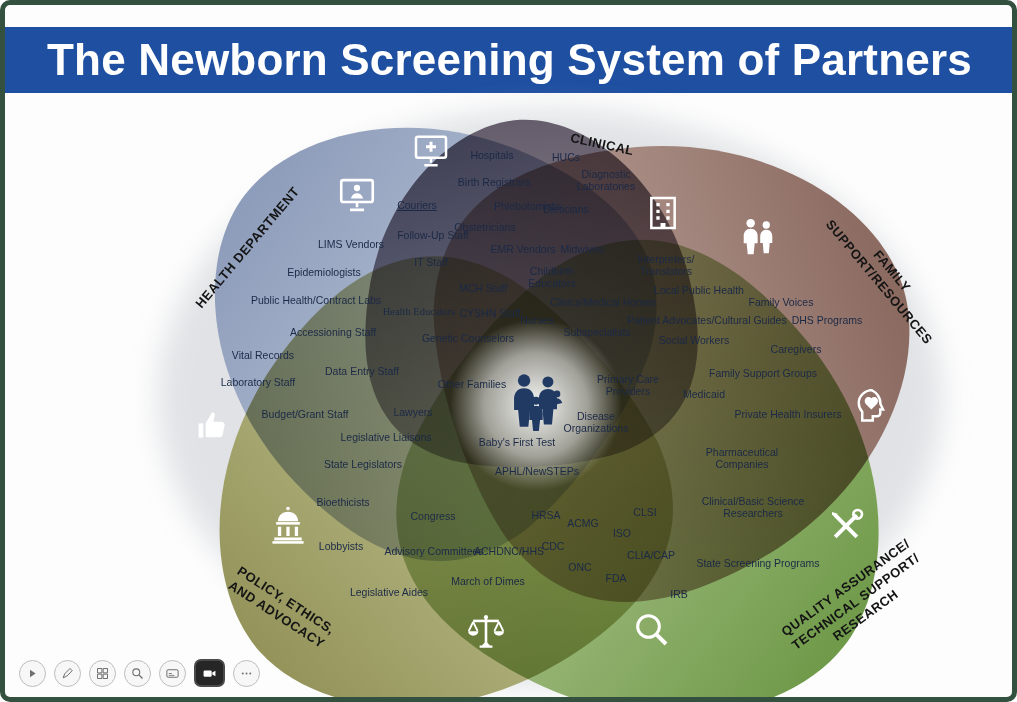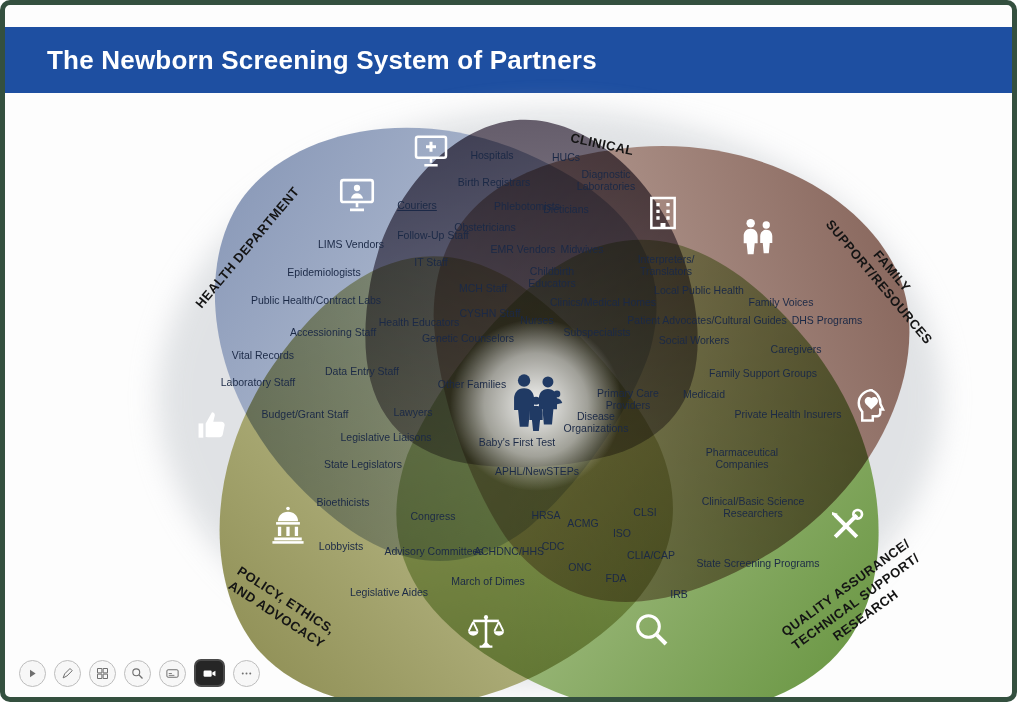--- a/index.html
+++ b/index.html
@@ -6,21 +6,21 @@
   .frame{
     position:relative;width:1017px;height:702px;box-sizing:border-box;
     background:#fdfdfd;border:5px solid #34503f;border-radius:10px;overflow:hidden;
     font-family:"Liberation Sans",sans-serif;
   }
   .titlebar{
     position:absolute;left:0;right:0;top:22px;height:66px;
     background:#1e4fa1;display:flex;align-items:center;padding-left:42px;
   }
   .titlebar h1{
-    margin:0;color:#ffffff;font-size:26px;font-weight:bold;letter-spacing:.2px;
+    margin:0;color:#ffffff;font-size:44px;font-weight:bold;letter-spacing:.2px;
     font-family:"Liberation Sans",sans-serif;
   }
   .diagram{position:absolute;inset:0;}
   .layer{position:absolute;left:0;top:0;width:1017px;height:702px;pointer-events:none;}
   .petals-svg{isolation:isolate;}
   .petal{mix-blend-mode:multiply;}
   .lbl{
     position:absolute;transform:translate(-50%,-50%);
     font-size:10.5px;line-height:1.15;color:#1b2946;
     white-space:pre-line;text-align:center;
@@ -239,21 +239,21 @@
         <div class="lbl" style="left: 311px; top: 295px; color: rgb(27, 41, 70);">Public Health/Contract Labs</div>
         <div class="lbl" style="left: 328px; top: 327px; color: rgb(27, 41, 70);">Accessioning Staff</div>
         <div class="lbl" style="left: 258px; top: 350px; color: rgb(27, 41, 70);">Vital Records</div>
         <div class="lbl" style="left: 253px; top: 377px; color: rgb(27, 41, 70);">Laboratory Staff</div>
         <div class="lbl" style="left: 300px; top: 409px; color: rgb(27, 41, 70);">Budget/Grant Staff</div>
         <div class="lbl" style="left: 357px; top: 366px; color: rgb(27, 41, 70);">Data Entry Staff</div>
         <div class="lbl" style="left: 412px; top: 200px; color: rgb(27, 41, 70); text-decoration: underline;">Couriers</div>
         <div class="lbl" style="left: 428px; top: 230px; color: rgb(27, 41, 70);">Follow-Up Staff</div>
         <div class="lbl" style="left: 426px; top: 257px; color: rgb(27, 41, 70);">IT Staff</div>
         <div class="lbl" style="left: 478px; top: 283px; color: rgb(27, 41, 70);">MCH Staff</div>
-        <div class="lbl" style="left: 414px; top: 317px; color: rgb(27, 41, 70);">Health Educators</div>
+        <div class="lbl" style="left: 414px; top: 307px; color: rgb(27, 41, 70); font-family: Liberation Serif, serif;">Health Educators</div>
         <div class="lbl" style="left: 485px; top: 308px; color: rgb(27, 41, 70);">CYSHN Staff</div>
         <div class="lbl" style="left: 463px; top: 333px; color: rgb(27, 41, 70);">Genetic Counselors</div>
         <div class="lbl" style="left: 487px; top: 150px; color: rgb(27, 41, 70);">Hospitals</div>
         <div class="lbl" style="left: 561px; top: 152px; color: rgb(27, 41, 70);">HUCs</div>
         <div class="lbl" style="left: 489px; top: 177px; color: rgb(27, 41, 70);">Birth Registrars</div>
         <div class="lbl" style="left: 601px; top: 175px; color: rgb(27, 41, 70);">Diagnostic
 Laboratories</div>
         <div class="lbl" style="left: 522px; top: 201px; color: rgb(27, 41, 70);">Phlebotomists</div>
         <div class="lbl" style="left: 561px; top: 204px; color: rgb(27, 41, 70);">Dieticians</div>
         <div class="lbl" style="left: 480px; top: 222px; color: rgb(27, 41, 70);">Obstetricians</div>
@@ -271,21 +271,21 @@
         <div class="lbl" style="left: 822px; top: 315px; color: rgb(27, 41, 70);">DHS Programs</div>
         <div class="lbl" style="left: 702px; top: 315px; color: rgb(27, 41, 70);">Patient Advocates/Cultural Guides</div>
         <div class="lbl" style="left: 689px; top: 335px; color: rgb(27, 41, 70);">Social Workers</div>
         <div class="lbl" style="left: 791px; top: 344px; color: rgb(27, 41, 70);">Caregivers</div>
         <div class="lbl" style="left: 758px; top: 368px; color: rgb(27, 41, 70);">Family Support Groups</div>
         <div class="lbl" style="left: 699px; top: 389px; color: rgb(27, 41, 70);">Medicaid</div>
         <div class="lbl" style="left: 783px; top: 409px; color: rgb(27, 41, 70);">Private Health Insurers</div>
         <div class="lbl" style="left: 702px; top: 453px; color: rgb(27, 41, 70); margin-left: 35px;">Pharmaceutical
 Companies</div>
         <div class="lbl" style="left: 467px; top: 379px; color: rgb(27, 41, 70);">Other Families</div>
-        <div class="lbl" style="left: 623px; top: 394px; color: rgb(27, 41, 70);">Primary Care
+        <div class="lbl" style="left: 623px; top: 380px; color: rgb(27, 41, 70);">Primary Care
 Providers</div>
         <div class="lbl" style="left: 591px; top: 417px; color: rgb(27, 41, 70);">Disease
 Organizations</div>
         <div class="lbl" style="left: 492px; top: 437px; color: rgb(27, 41, 70); padding-left: 40px;">Baby's First Test</div>
         <div class="lbl" style="left: 532px; top: 466px; color: rgb(27, 41, 70);">APHL/NewSTEPs</div>
         <div class="lbl" style="left: 408px; top: 407px; color: rgb(27, 41, 70);">Lawyers</div>
         <div class="lbl" style="left: 381px; top: 432px; color: rgb(27, 41, 70);">Legislative Liaisons</div>
         <div class="lbl" style="left: 358px; top: 459px; color: rgb(27, 41, 70); text-align: center;">State Legislators</div>
         <div class="lbl" style="left: 338px; top: 497px; color: rgb(27, 41, 70);">Bioethicists</div>
         <div class="lbl" style="left: 428px; top: 511px; color: rgb(27, 41, 70);">Congress</div>

